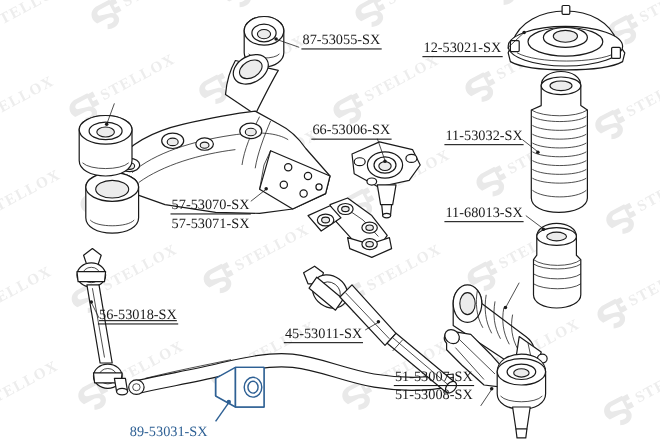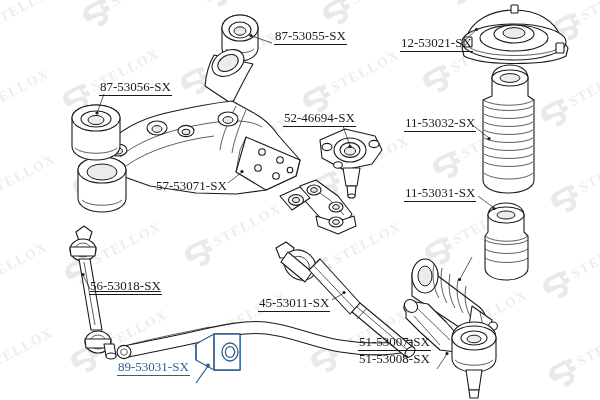--- a/index.html
+++ b/index.html
@@ -484,56 +484,54 @@
       <circle cx="208" cy="365.5" r="2" fill="#2e6094"></circle>
     </g>
   </svg>
 
   <div id="labels">
 
     <div class="label" style="left:274px;top:28px;">
       <span class="ln">87-53055-SX</span>
     </div>
 
-    <div class="label" style="left:384px;top:35px;margin-left:16px;">
+    <div class="label" style="left:384px;top:35px;">
       <span class="ln">12-53021-SX</span>
     </div>
 
-    <div class="label" style="left:99px;top:79px;">
-      <span class="ln">87-53056-SX</span>
-    </div>
 
     <div class="label" style="left:283px;top:110px;">
-      <span class="ln">52-46694-SX</span>
+      <span class="ln">66-53006-SX</span>
     </div>
 
     <div class="label" style="left:404px;top:115px;">
       <span class="ln">11-53032-SX</span>
     </div>
 
     <div class="label" style="left:155px;top:178px;">
+      <span class="ln">57-53070-SX</span>
       <span class="ln" style="border-bottom:none;">57-53071-SX</span>
     </div>
 
     <div class="label" style="left:404px;top:185px;">
-      <span class="ln">11-53031-SX</span>
+      <span class="ln">11-68013-SX</span>
     </div>
 
 
     <div class="label" style="left:89px;top:278px;text-decoration:underline;">
       <span class="ln">56-53018-SX</span>
     </div>
 
     <div class="label" style="left:258px;top:295px;">
       <span class="ln">45-53011-SX</span>
     </div>
 
     <div class="label" style="left:358px;top:334px;">
       <span class="ln">51-53007-SX</span>
       <span class="ln" style="border-bottom:none;">51-53008-SX</span>
     </div>
 
-    <div class="label hl" style="left:117px;top:359px;">
+    <div class="label hl" style="left:117px;top:384px;">
       <span class="ln">89-53031-SX</span>
     </div>
 
   </div>
 </div>
 
 </body></html>

